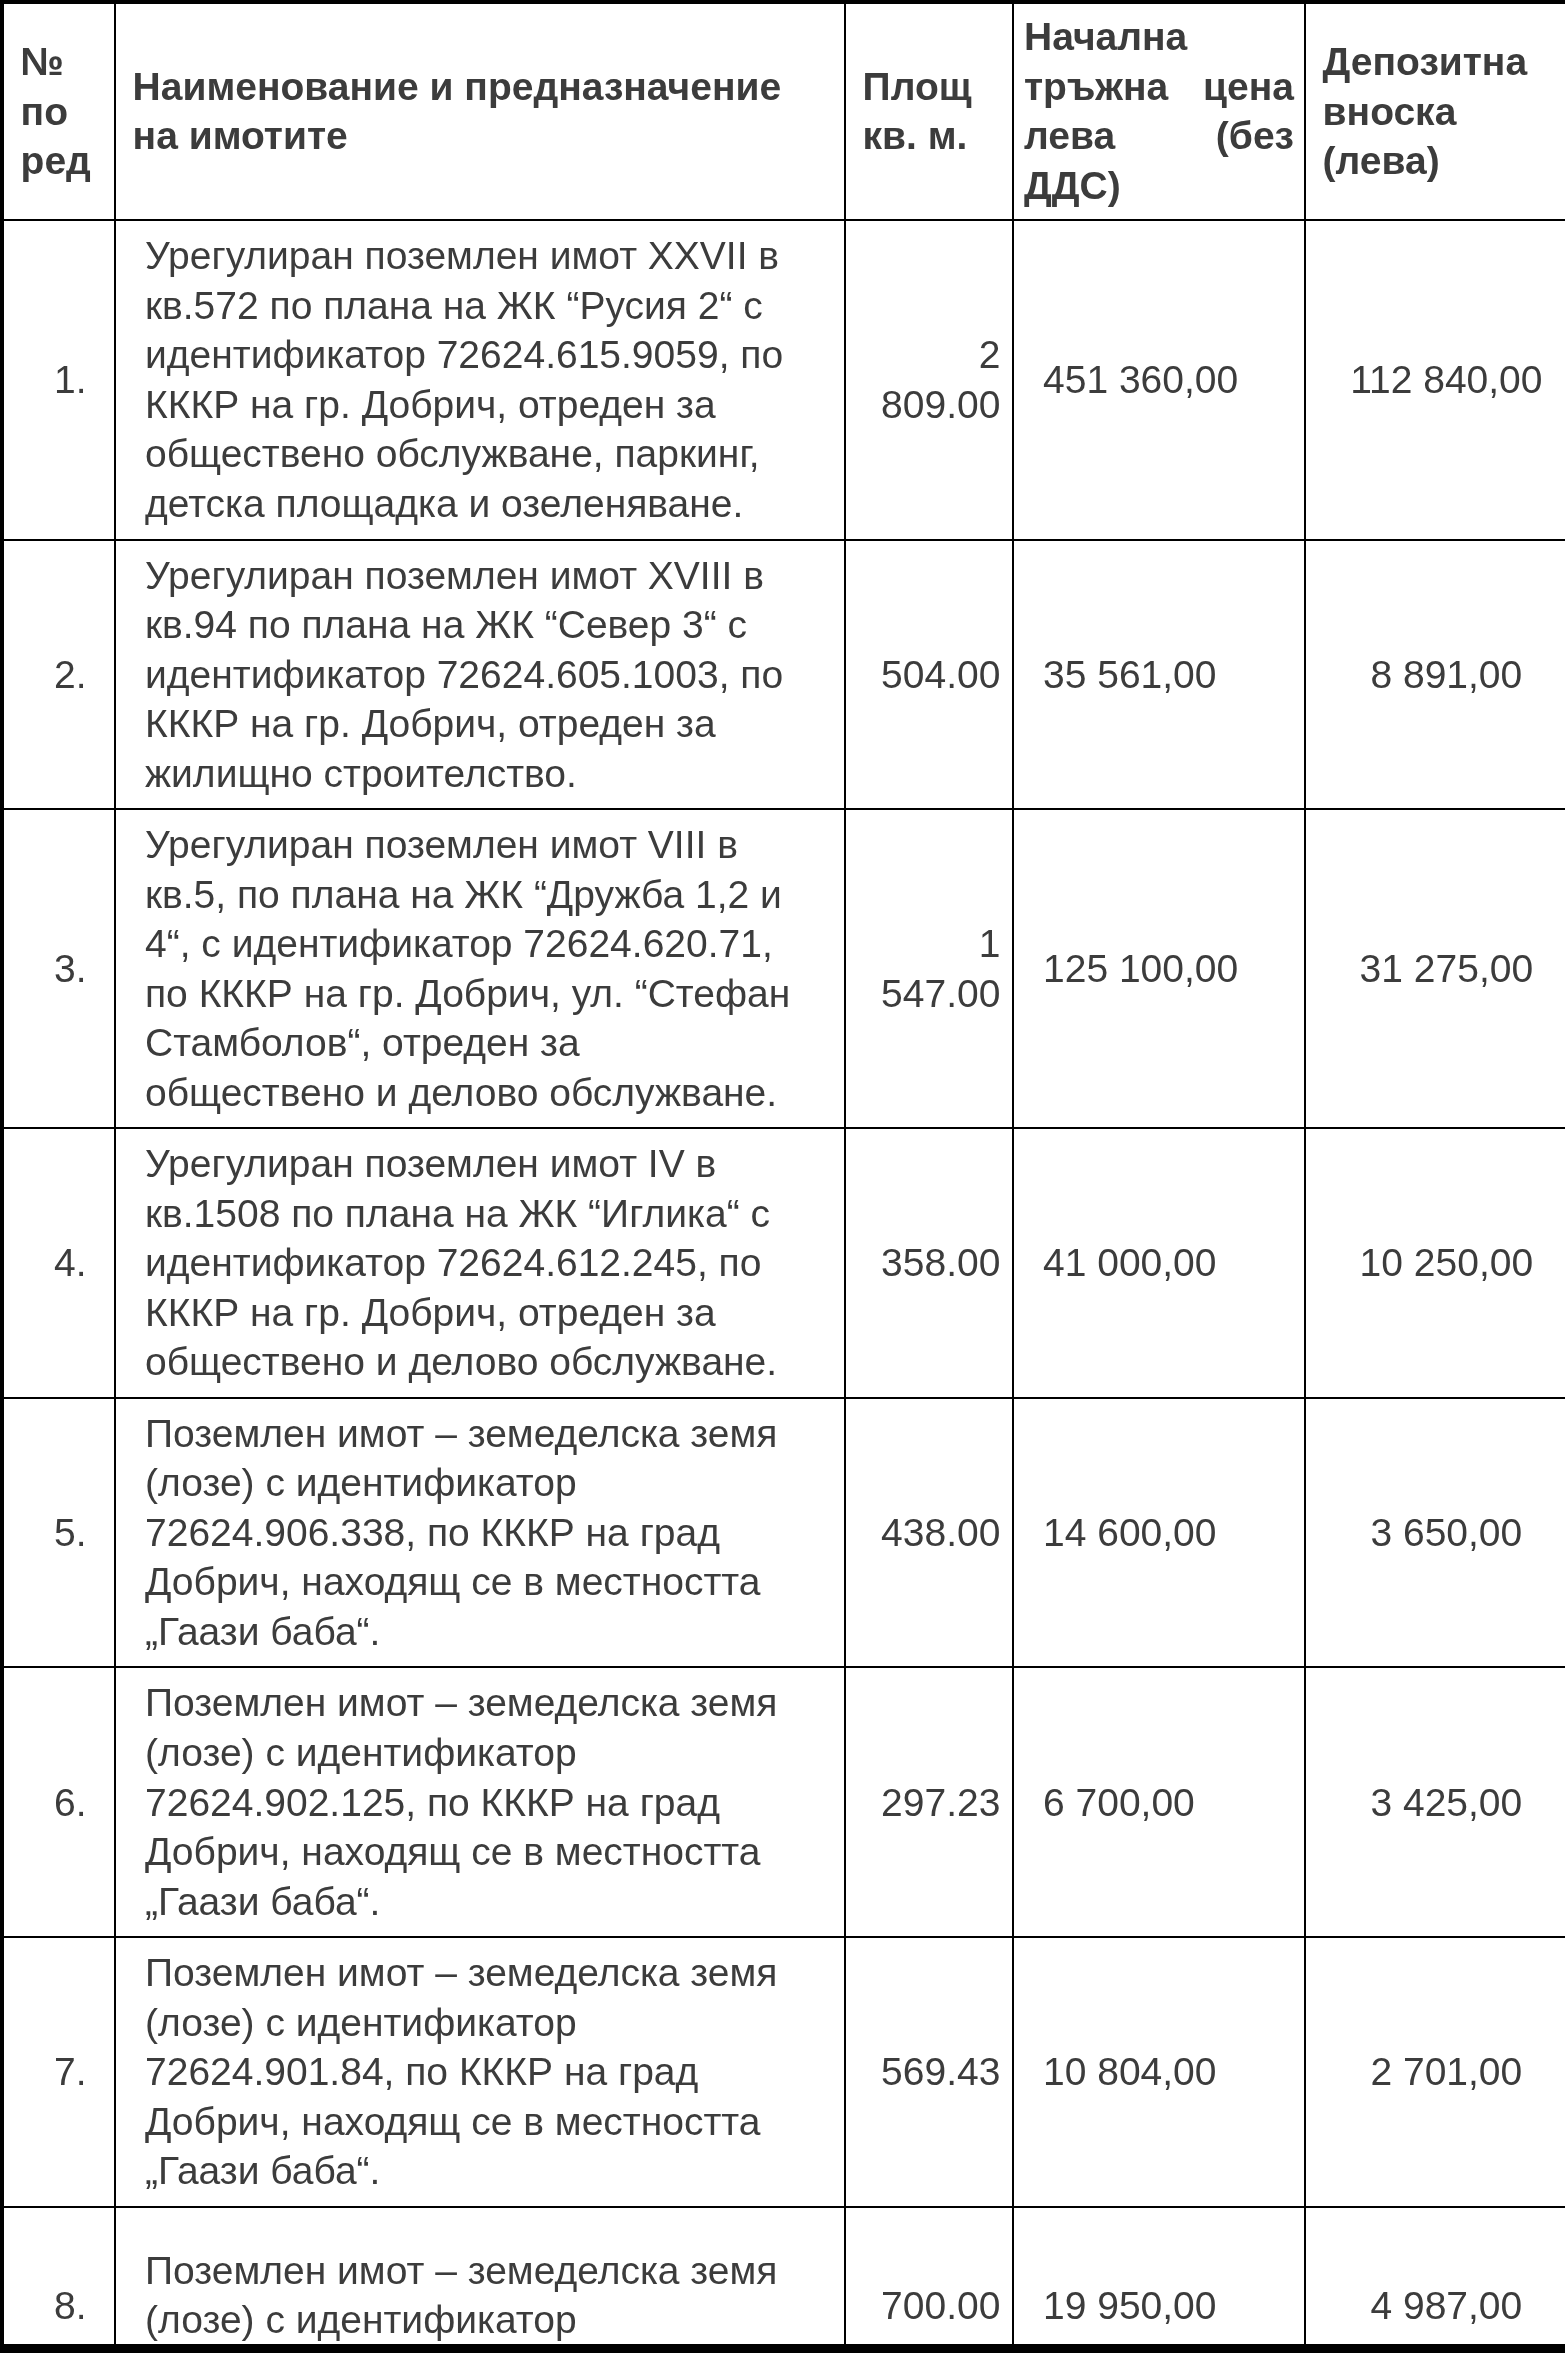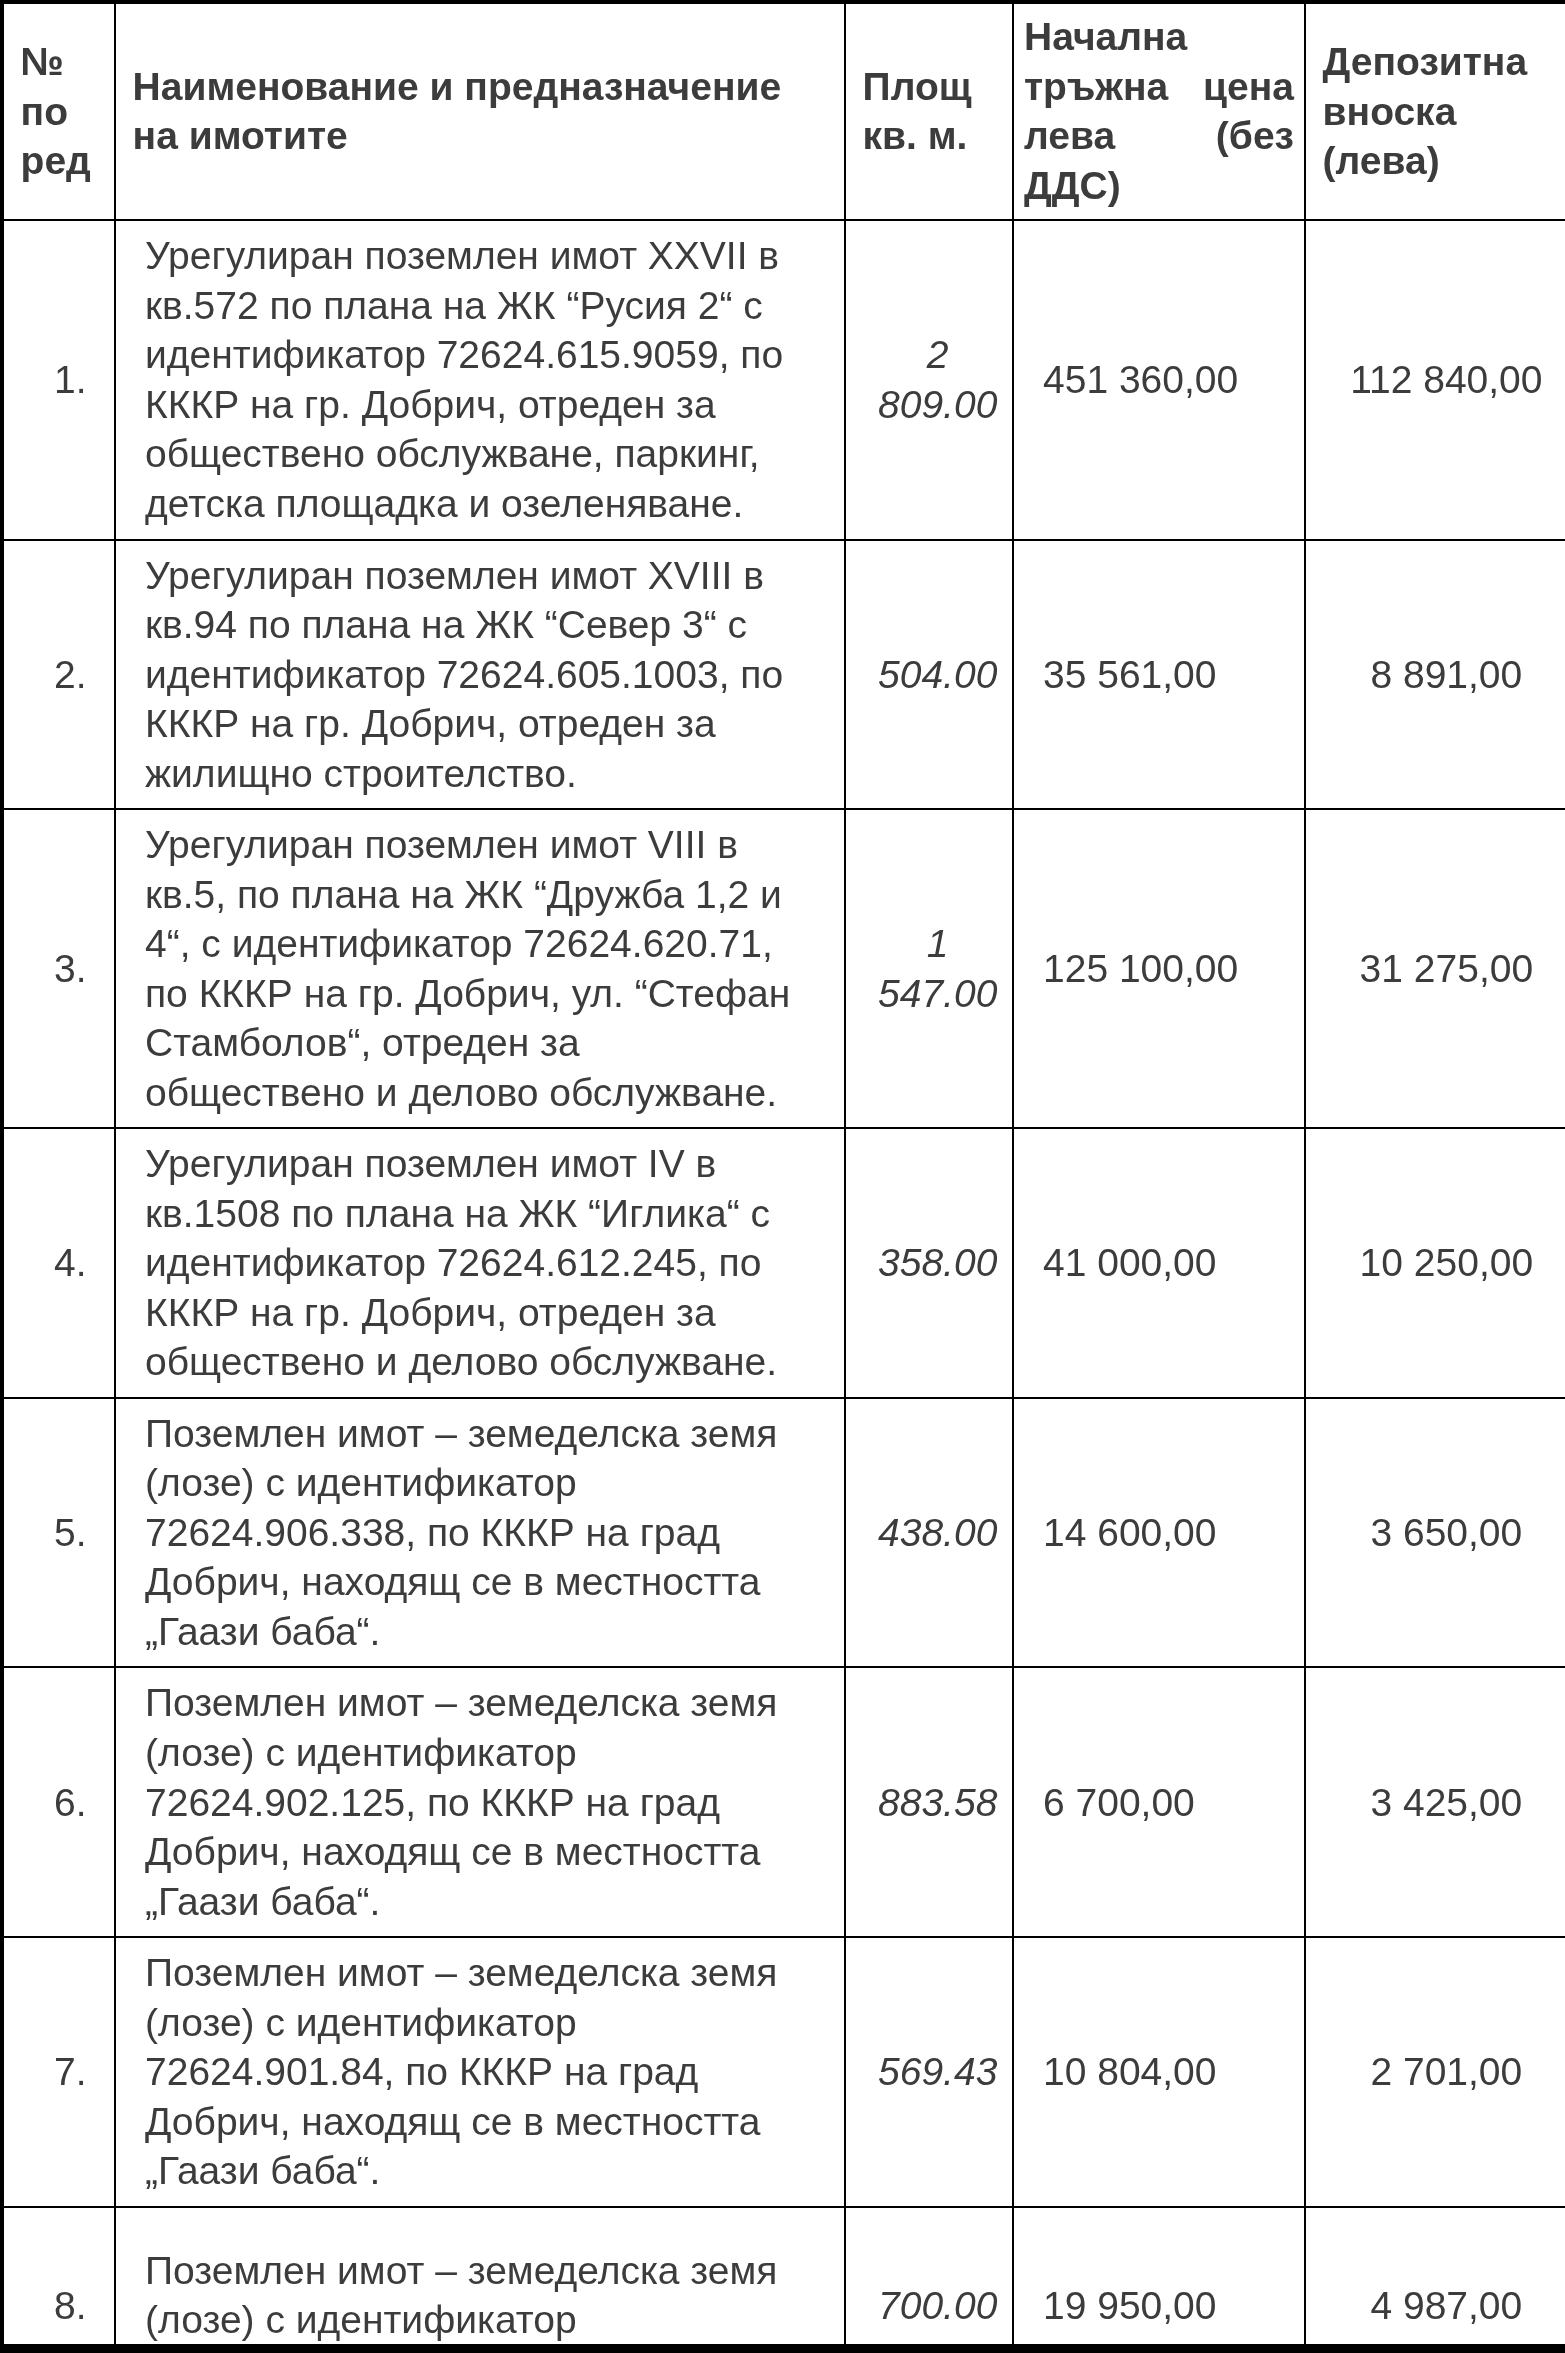--- a/index.html
+++ b/index.html
@@ -51,21 +51,21 @@
   tr.r4 { height: 263px; }
   tr.r5, tr.r6, tr.r7 { height: 269px; }
   tr.r8 { height: 165px; }
 
   td.cell-num   { text-align: center; padding: 6.6px; }
   td.cell-desc  {
     text-align: left;
     white-space: pre-line;
     padding: 10px 31px 10px 16.6px;
   }
-  td.cell-area  { text-align: center; padding: 6.6px 11.6px; font-style: italic; }
+  td.cell-area  { text-align: right; padding: 6.6px 11.6px; }
   td.cell-price { text-align: left; padding: 6.6px 8.3px; }
   td.cell-dep   { text-align: center; padding: 6.6px 8.3px; }
 
   tr.r8 td.cell-desc { vertical-align: top; padding-top: 38px; }
 
   .bottom-edge {
     position: absolute;
     left: 0; bottom: 0;
     width: 100%; height: 10px;
     background: #000000;
@@ -154,21 +154,21 @@
       <td class="cell-dep">3 650,00</td>
     </tr>
 
     <tr class="r6">
       <td class="cell-num">6.</td>
       <td class="cell-desc">Поземлен имот – земеделска земя
 (лозе) с идентификатор
 72624.902.125, по КККР на град
 Добрич, находящ се в местността
 „Гаази баба“.</td>
-      <td class="cell-area">883.58</td>
+      <td class="cell-area">297.23</td>
       <td class="cell-price">6 700,00</td>
       <td class="cell-dep">3 425,00</td>
     </tr>
 
     <tr class="r7">
       <td class="cell-num">7.</td>
       <td class="cell-desc">Поземлен имот – земеделска земя
 (лозе) с идентификатор
 72624.901.84, по КККР на град
 Добрич, находящ се в местността

